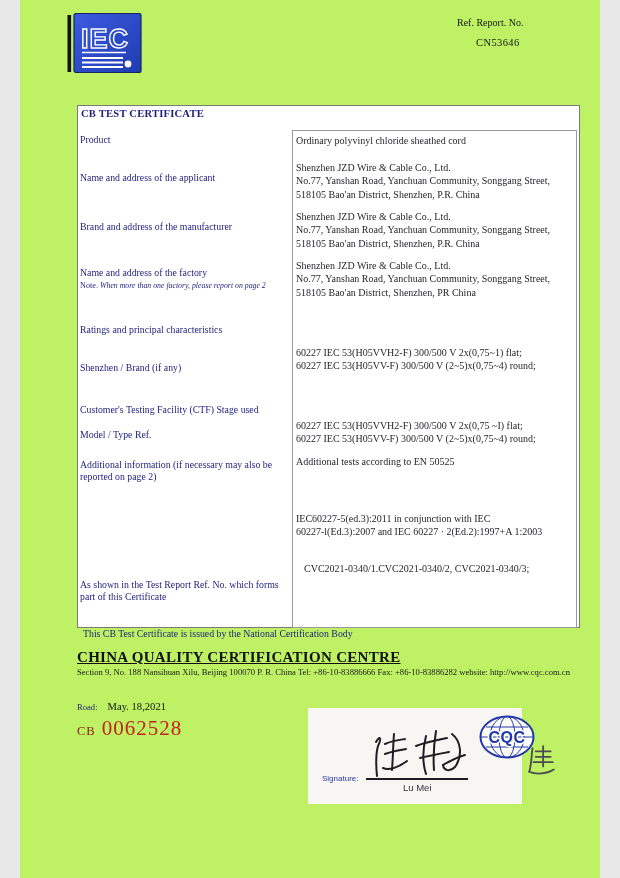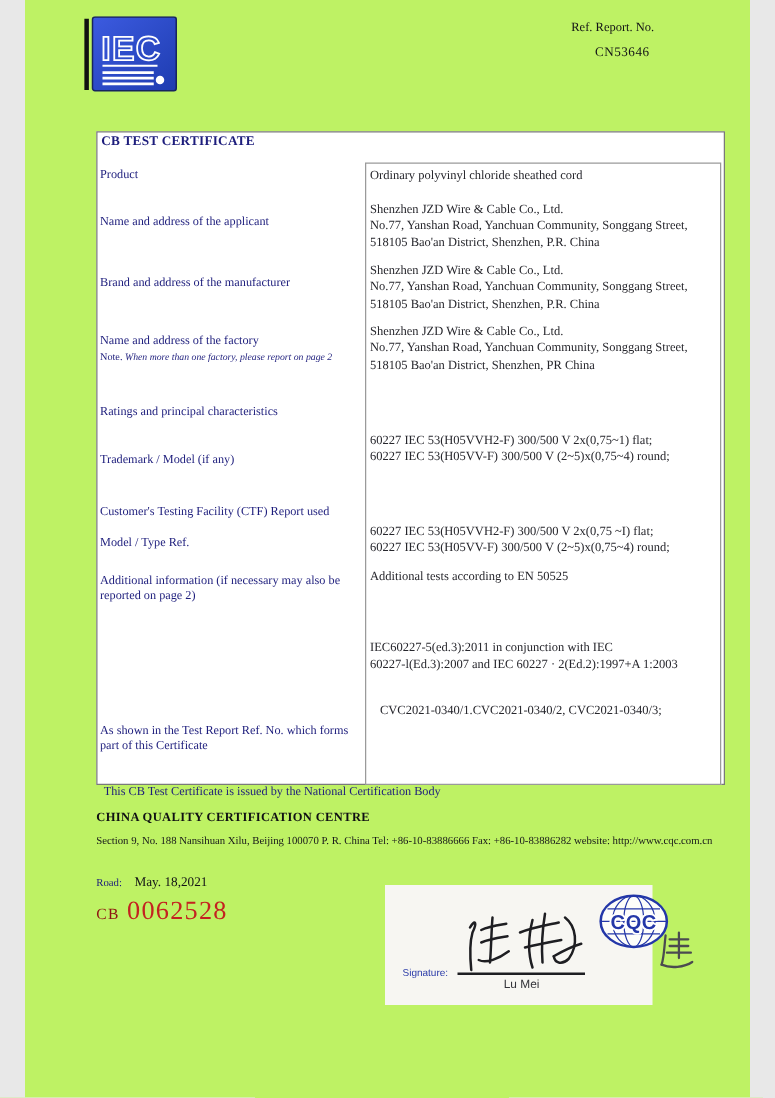--- a/index.html
+++ b/index.html
@@ -13,21 +13,21 @@
   .abs{position:absolute;}
   .lbl{font-size:9.8px;line-height:12px;color:#1d1d7c;width:205px;}
   .val{font-size:10px;line-height:13.3px;color:#26262c;white-space:pre-line;width:276px;}
   .scheme-title{font-size:10.4px;font-weight:bold;line-height:13px;color:#131316;white-space:pre-line;width:510px;}
   .cert-title{font-size:10.6px;font-weight:bold;color:#1d1d7c;letter-spacing:0.2px;}
   .outer-box{border:1px solid #7a7a7a;width:501px;height:521px;background:#fff;}
   .inner-box{border:1px solid #9a9a9a;width:283px;height:496px;background:#fff;}
   .ref-label{font-size:10px;color:#131316;}
   .ref-value{font-size:10.5px;color:#131316;letter-spacing:0.4px;}
   .issued-note{font-size:9.8px;color:#1d1d7c;}
-  .org-name{font-size:10px;font-weight:bold;color:#101013;letter-spacing:0.3px;}
+  .org-name{font-size:15px;font-weight:bold;color:#101013;letter-spacing:0.3px;text-decoration:underline;}
   .org-address{font-size:8.6px;color:#17171a;text-align:right;}
   .date-label{font-size:8.6px;color:#1d1d7c;}
   .date-value{font-size:10.6px;color:#131316;margin-left:10px;}
   .cb-prefix{font-size:12.5px;color:#8e1412;letter-spacing:1px;}
   .cb-number{font-size:21px;color:#c42220;letter-spacing:1px;margin-left:6px;}
   .scan-area{width:214px;height:96px;background:#f7f6f2;}
   .sig-label{font-size:8px;color:#2a3aa8;font-family:"Liberation Sans","DejaVu Sans",sans-serif;}
   .sig-line{width:102px;height:2px;background:#1e1e22;}
   .sig-name{font-size:9.5px;color:#34343a;font-family:"Liberation Sans","DejaVu Sans",sans-serif;}
   .note-line{font-size:8.2px;color:#1d1d7c;width:215px;}
@@ -65,22 +65,22 @@
   <div class="abs cert-title" style="left:61px;top:108px;">CB TEST CERTIFICATE</div>
 
   <div class="abs inner-box" style="left:272px;top:130px;"></div>
 
   <div class="abs lbl" style="left:60px;top:134px;">Product</div>
   <div class="abs lbl" style="left:60px;top:172px;">Name and address of the applicant</div>
   <div class="abs lbl" style="left:60px;top:221px;">Brand and address of the manufacturer</div>
   <div class="abs lbl" style="left:60px;top:267px;">Name and address of the factory</div>
   <div class="abs note-line" style="left:60px;top:281px;"><span>Note. </span><span class="note-italic">When more than one factory, please report on page 2</span></div>
   <div class="abs lbl" style="left:60px;top:324px;">Ratings and principal characteristics</div>
-  <div class="abs lbl" style="left:60px;top:362px;">Trademark / Model (if any)</div>
-  <div class="abs lbl" style="left:60px;top:404px;">Customer's Testing Facility (CTF) Report used</div>
+  <div class="abs lbl" style="left:60px;top:362px;">Shenzhen / Brand (if any)</div>
+  <div class="abs lbl" style="left:60px;top:404px;">Customer's Testing Facility (CTF) Stage used</div>
   <div class="abs lbl" style="left:60px;top:429px;">Model / Type Ref.</div>
   <div class="abs lbl" style="left:60px;top:459px;">Additional information (if necessary may also be reported on page 2)</div>
   <div class="abs lbl" style="left:60px;top:579px;">As shown in the Test Report Ref. No. which forms part of this Certificate</div>
 
   <div class="abs val" style="left:276px;top:134px;">Ordinary polyvinyl chloride sheathed cord</div>
   <div class="abs val" style="left:276px;top:161px;">Shenzhen JZD Wire &amp; Cable Co., Ltd.
 No.77, Yanshan Road, Yanchuan Community, Songgang Street,
 518105 Bao'an District, Shenzhen, P.R. China</div>
   <div class="abs val" style="left:276px;top:210px;">Shenzhen JZD Wire &amp; Cable Co., Ltd.
 No.77, Yanshan Road, Yanchuan Community, Songgang Street,

